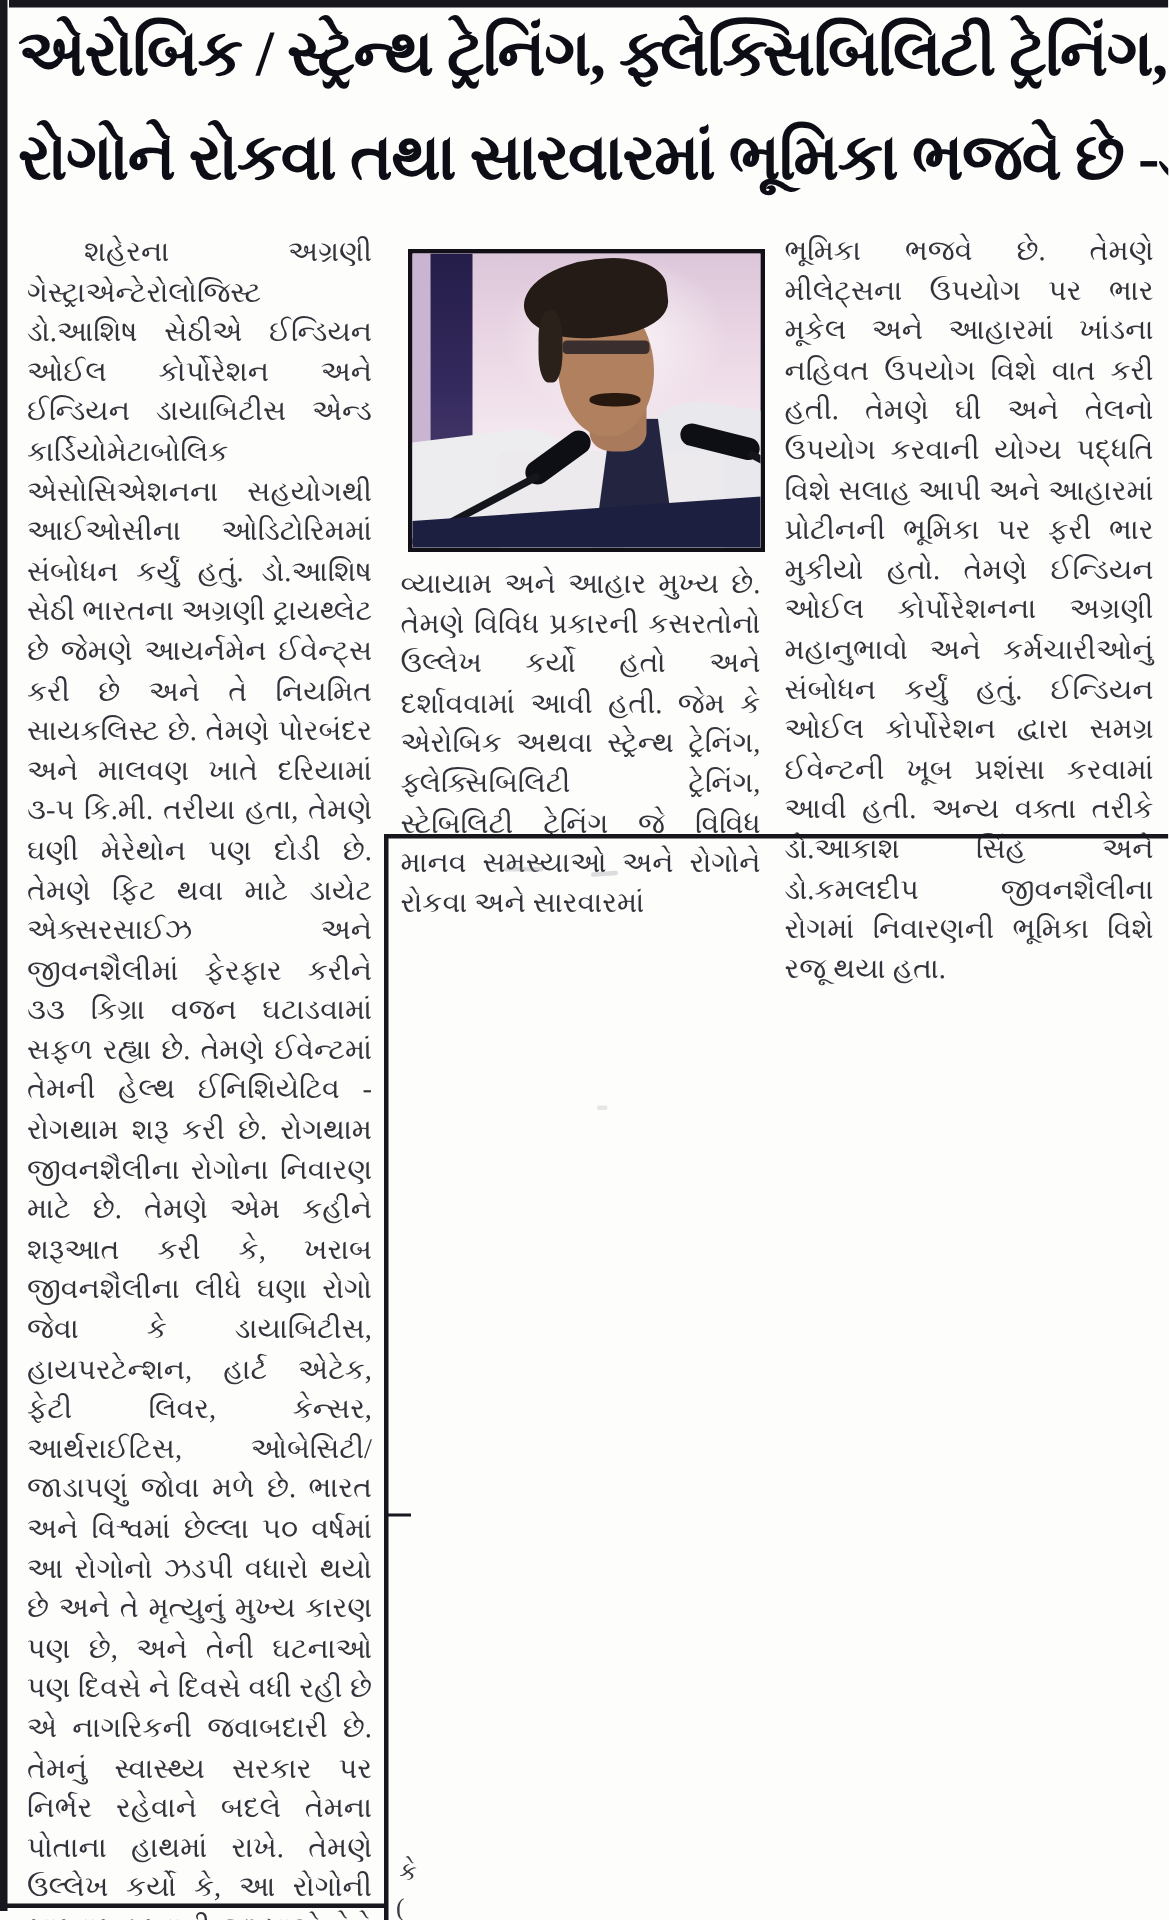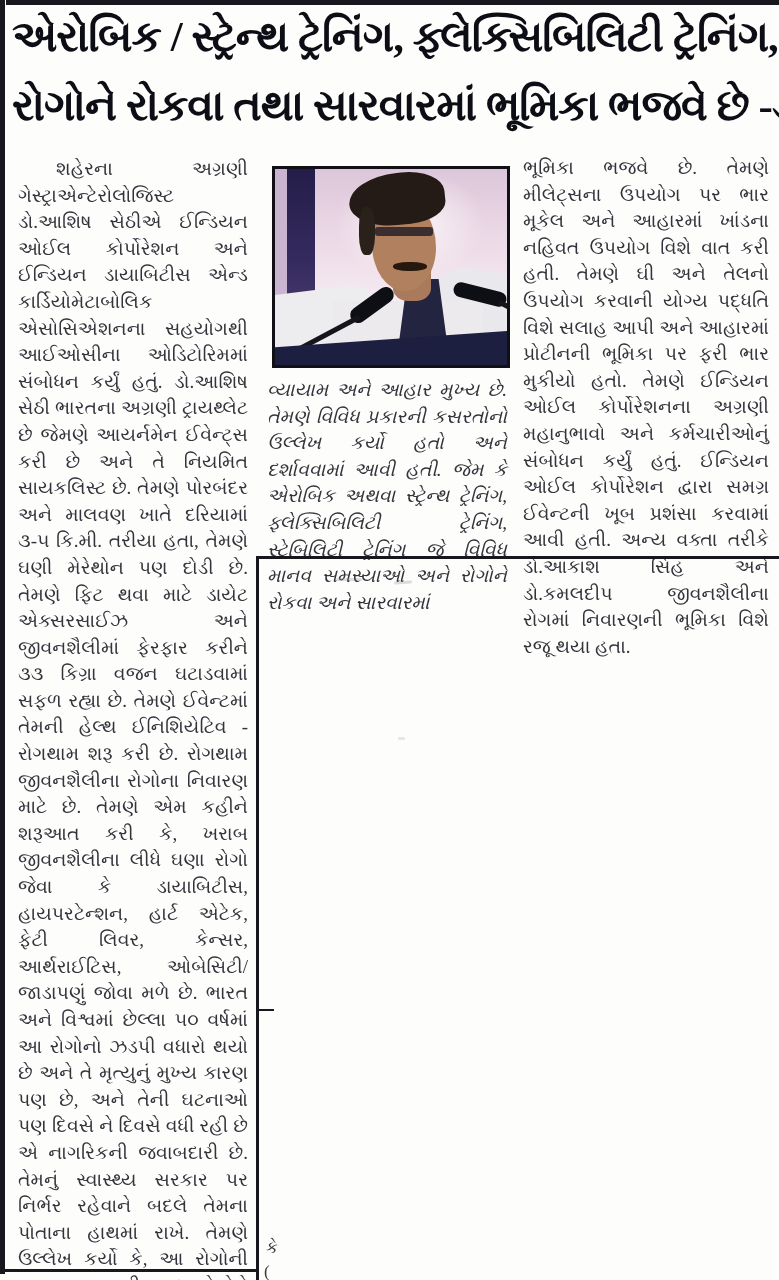--- a/index.html
+++ b/index.html
@@ -16,21 +16,21 @@
   .rule-tick{left:258px;top:1009px;width:16px;height:2px;}
   .headline{
     position:absolute;left:12px;top:2px;width:764px;margin:0;
     font-size:43px;line-height:69px;font-weight:700;color:#0d0d15;
     letter-spacing:-1px;
   }
   .hl-line{display:block;white-space:nowrap;}
   .col{position:absolute;color:#33333b;font-size:19px;line-height:26.6px;}
   .col p{margin:4px;text-align:justify;}
   .col1{left:14px;top:152px;width:238px;}
-  .col2{left:263px;top:373px;width:248px;font-style:italic;}
+  .col2{left:263px;top:373px;width:248px;}
   .col3{left:519px;top:151px;width:254px;}
   .dateline{font-weight:700;text-indent:40px;line-height:27px;color:#2c2c34;}
   .para-indent{text-indent:38px;}
   
   .photo{
     position:absolute;left:272px;top:166px;width:232px;height:196px;
     margin:0;border:3px solid #101016;overflow:hidden;background:#ecdbe7;
   }
   .photo > div{position:absolute;}
   .ph-bg{left:0;top:0;width:100%;height:100%;

